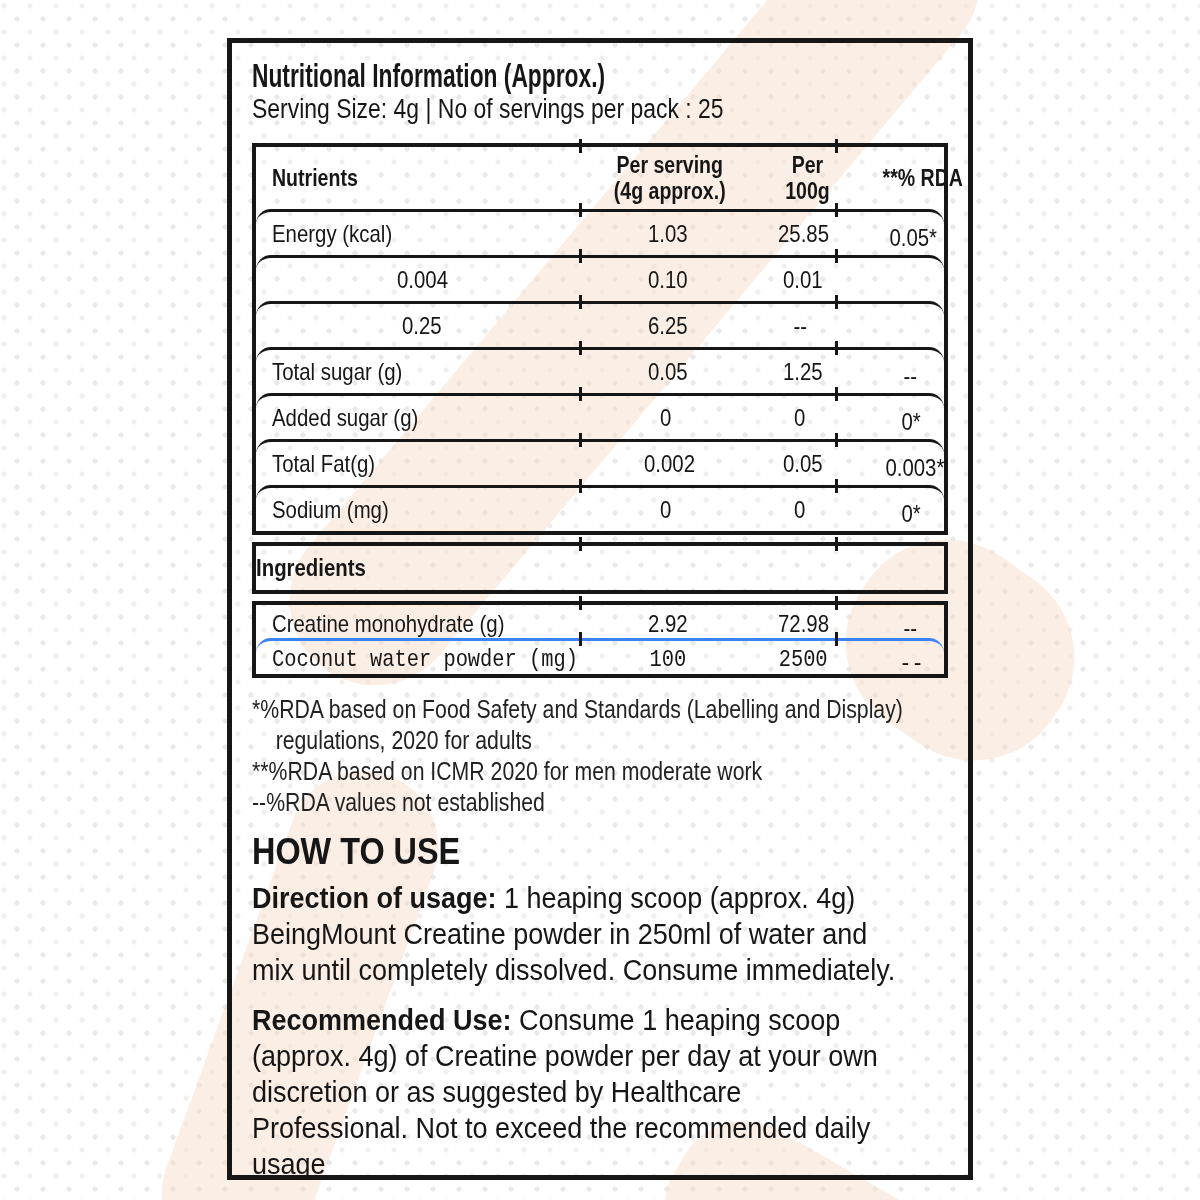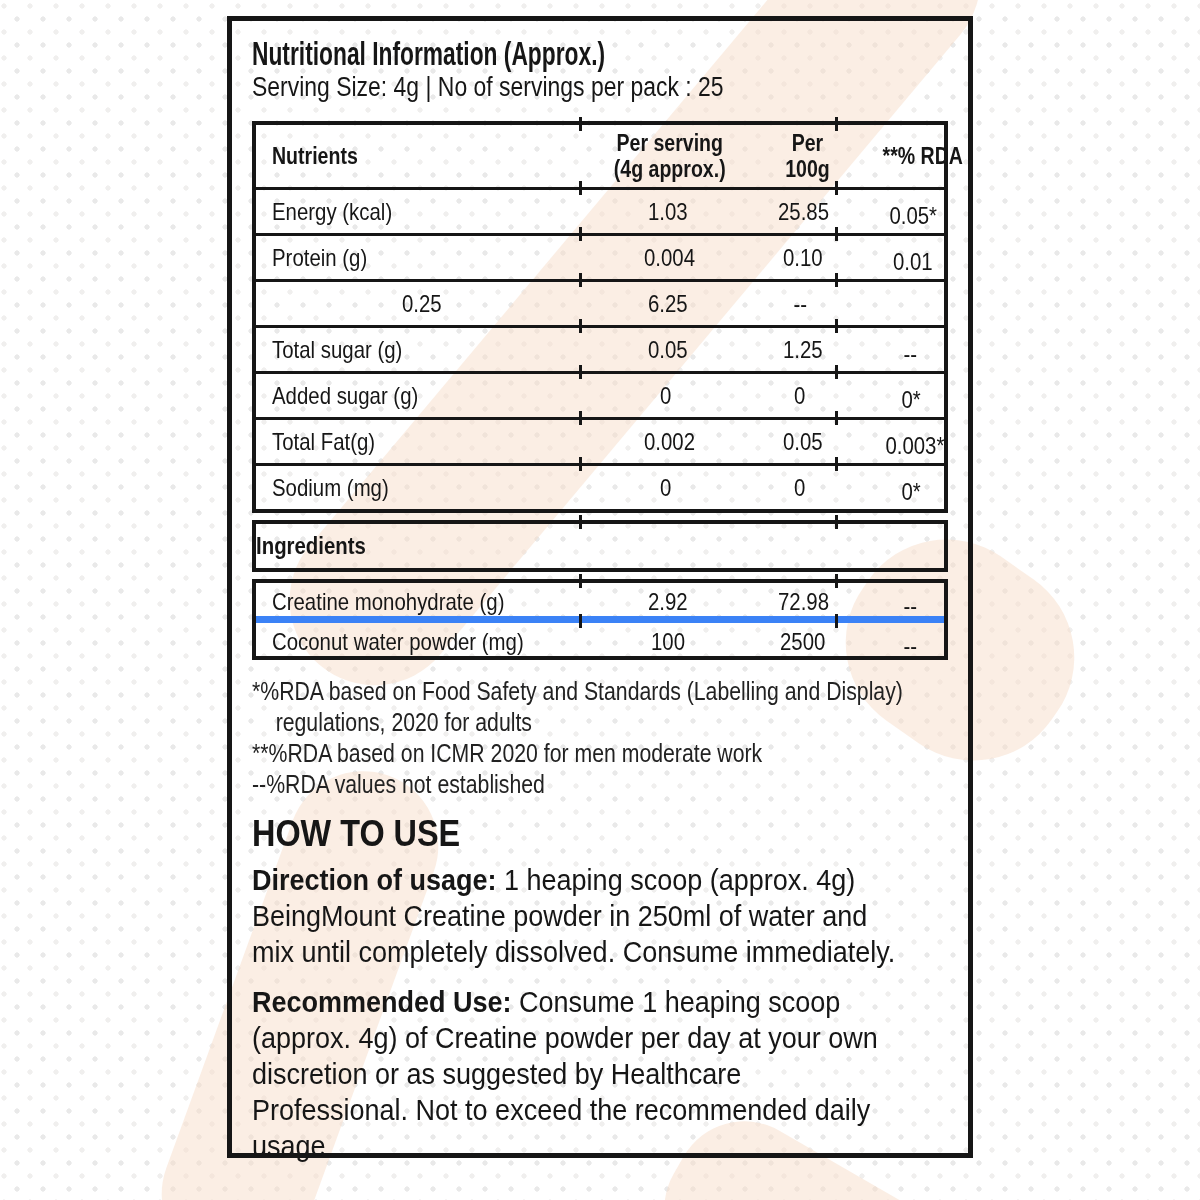--- a/index.html
+++ b/index.html
@@ -19,21 +19,21 @@
 
   
   .bg-shape { position: absolute; background: #f7ddc9; opacity: 0.5; z-index: 0; }
   .band-upper   { left: 550px; top: -200px; width: 170px; height: 980px; transform: rotate(40deg); border-radius: 90px; }
   .band-lower   { left: 225px; top: 760px;  width: 150px; height: 520px; transform: rotate(20deg); border-radius: 75px; }
   .blob-right   { left: 845px; top: 550px;  width: 230px; height: 200px; transform: rotate(35deg); border-radius: 95px; }
   .sliver-bottom{ left: 660px; top: 1155px; width: 280px; height: 160px; transform: rotate(30deg); border-radius: 70px; }
 
   
   .panel {
-    position: absolute; left: 227px; top: 16px;
+    position: absolute; left: 227px; top: 38px;
     width: 746px; height: 1142px;
     border: 5px solid #161616;
     box-sizing: border-box;
     padding: 10px 20px 0 20px;
     z-index: 1;
   }
 
   .title {
     margin: 4px 0 0 0;
     font-size: 34px; font-weight: 700;
@@ -53,23 +53,23 @@
   .tbox.sub  { margin-top: 7px; }
 
   .t-grid {
     display: grid;
     grid-template-columns: 47.1% 22.6% 13.8% 16.5%;
     align-items: center;
     position: relative;
     gap: 12px;
   }
   .t-head { height: 62px; }
-  .t-row  { height: 43px; border-top: 3px solid #161616; }
+  .t-row  { height: 43px; border-top: 3px solid #161616; border-radius: 15px; }
   .s-row  { height: 33px; }
-  .s-row + .s-row { border-top: 7px solid #3b82f6; }
+  .s-row + .s-row { border-top: 3px solid #3b82f6; font-family: Liberation Mono, monospace; }
 
   
   .ticks::before, .ticks::after {
     content: ""; position: absolute;
     width: 3px; height: 14px; background: #161616; top: -9px;
   }
   .ticks::before { left: 47%; }
   .ticks::after  { left: 84.1%; }
   .t-head.ticks::before, .t-head.ticks::after { top: -8px; }
 
@@ -146,21 +146,20 @@
     </div>
 
     <div class="t-grid t-row ticks">
       <div class="td td-l"><span class="sx sx-l">Energy (kcal)</span></div>
       <div class="td td-r"><span class="sx sx-r">1.03</span></div>
       <div class="td td-r"><span class="sx sx-r">25.85</span></div>
       <div class="td td-r"><span class="sx sx-r">0.05*</span></div>
     </div>
 
     <div class="t-grid t-row ticks">
-      <div class="td td-l"><span class="sx sx-l">Protein (g)</span></div>
       <div class="td td-r"><span class="sx sx-r">0.004</span></div>
       <div class="td td-r"><span class="sx sx-r">0.10</span></div>
       <div class="td td-r"><span class="sx sx-r">0.01</span></div>
     </div>
 
     <div class="t-grid t-row ticks">
       <div class="td td-r"><span class="sx sx-r">0.25</span></div>
       <div class="td td-r"><span class="sx sx-r">6.25</span></div>
       <div class="td td-r"><span class="sx sx-r">--</span></div>
     </div>

